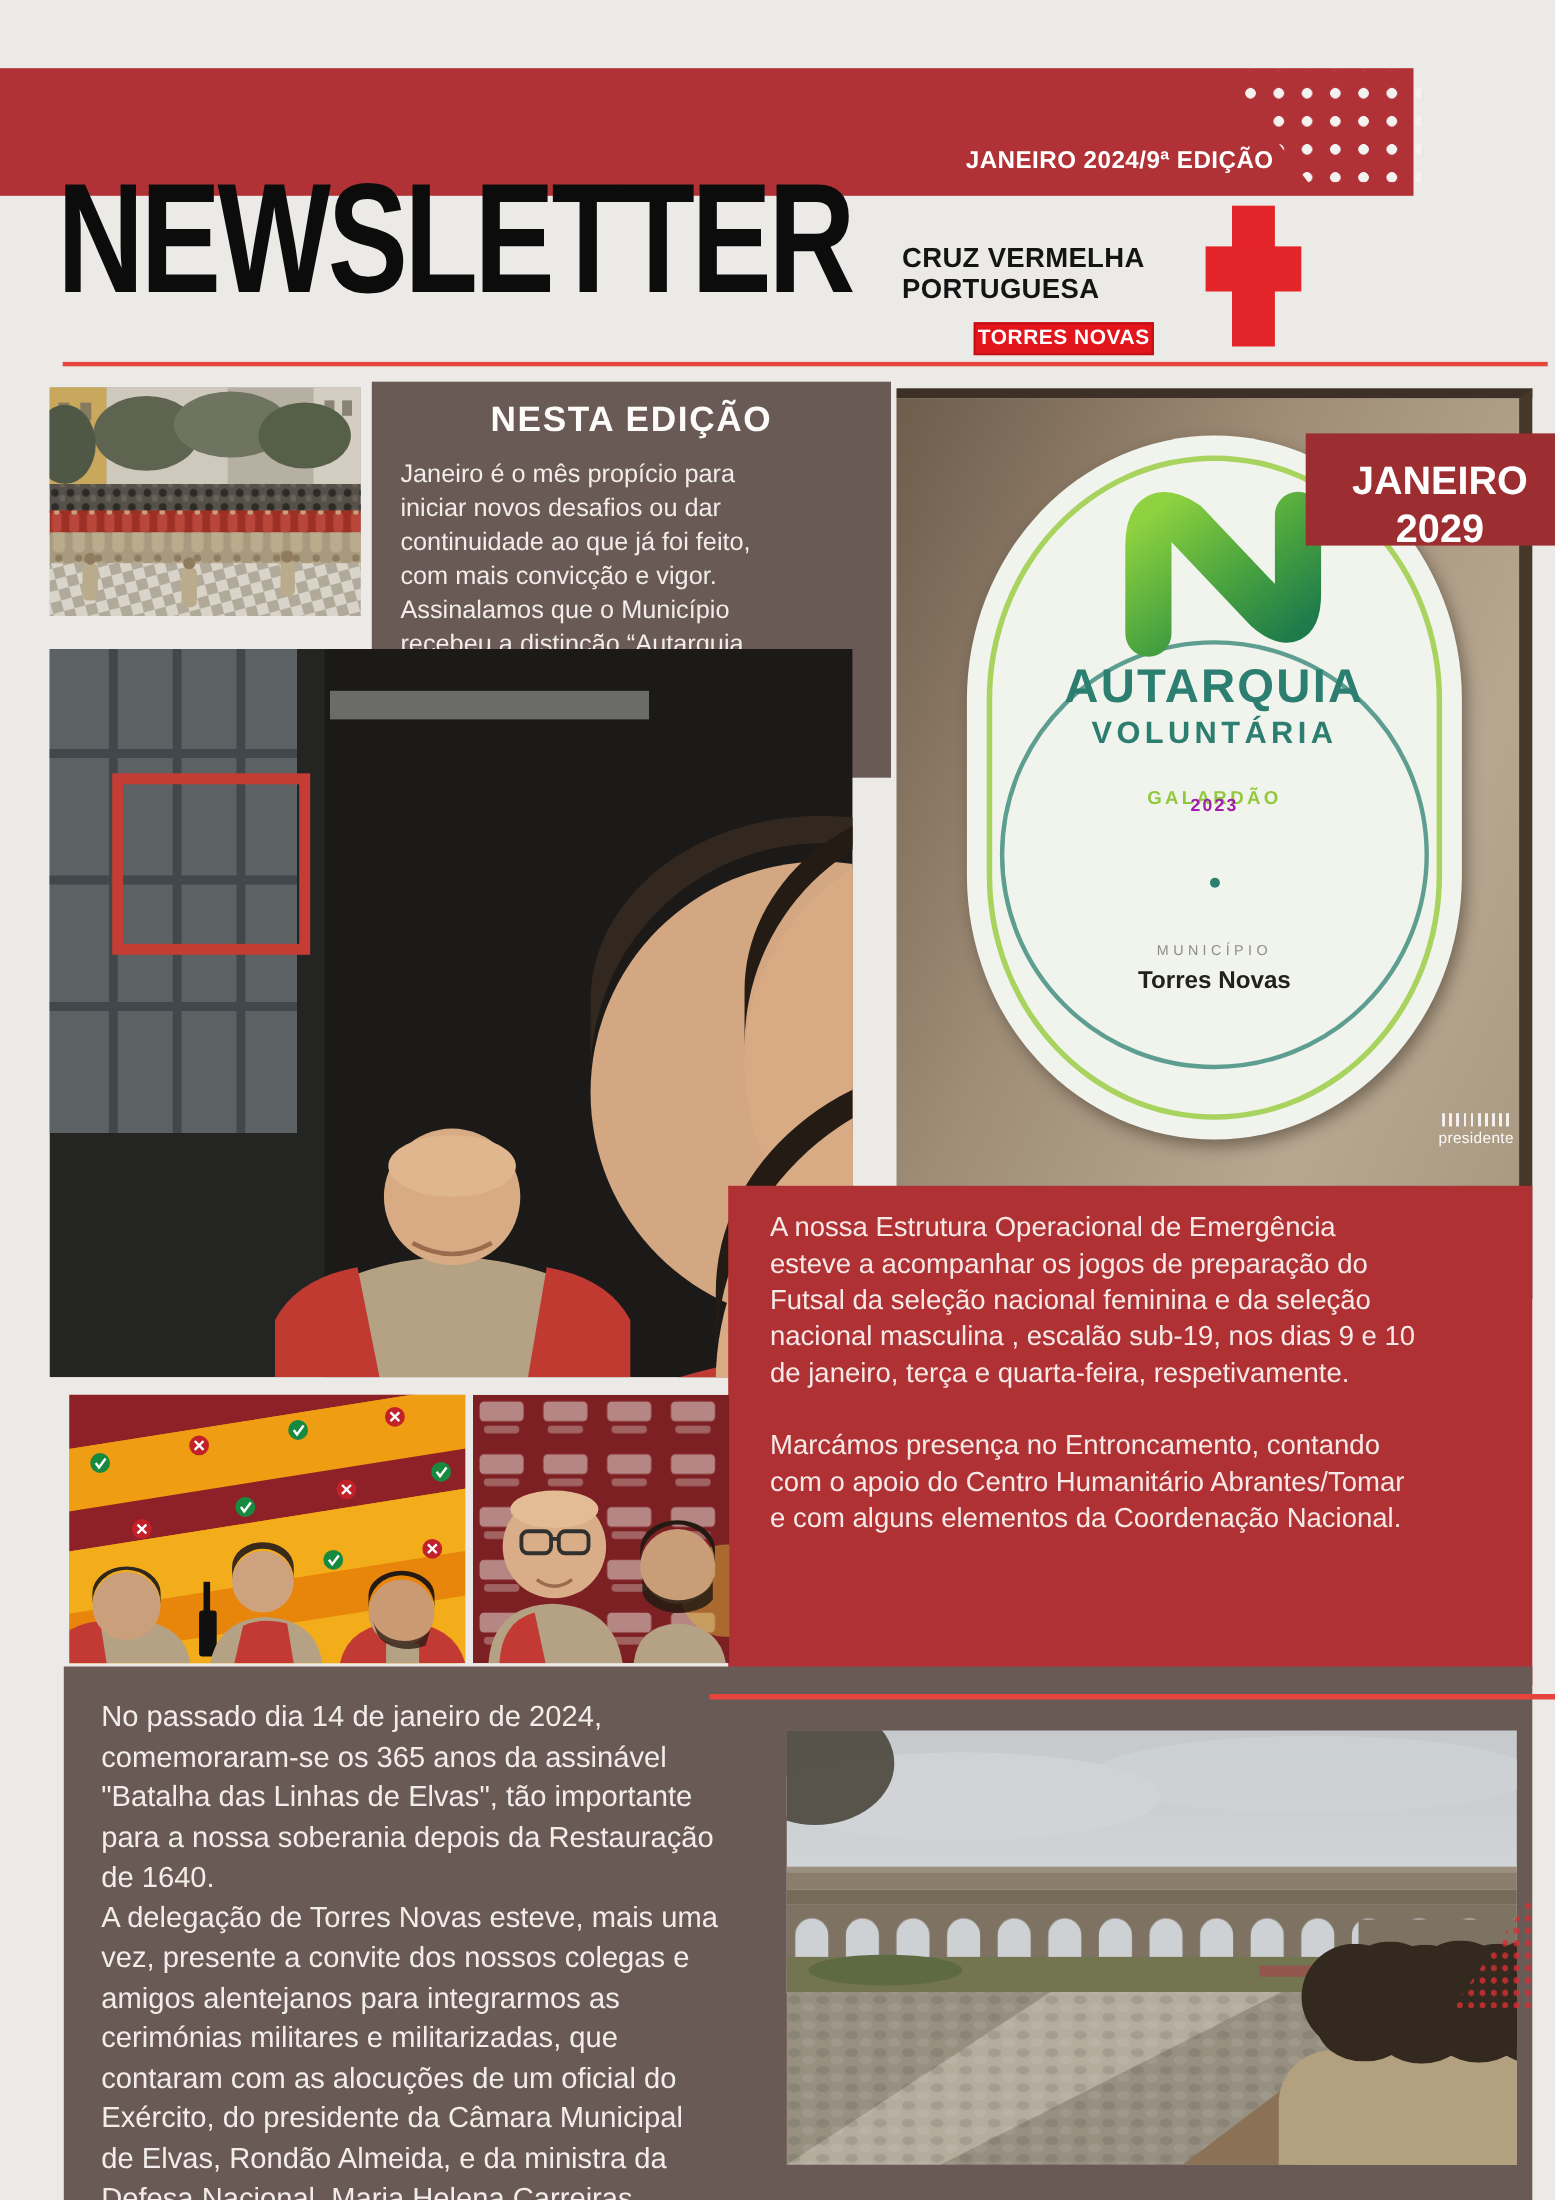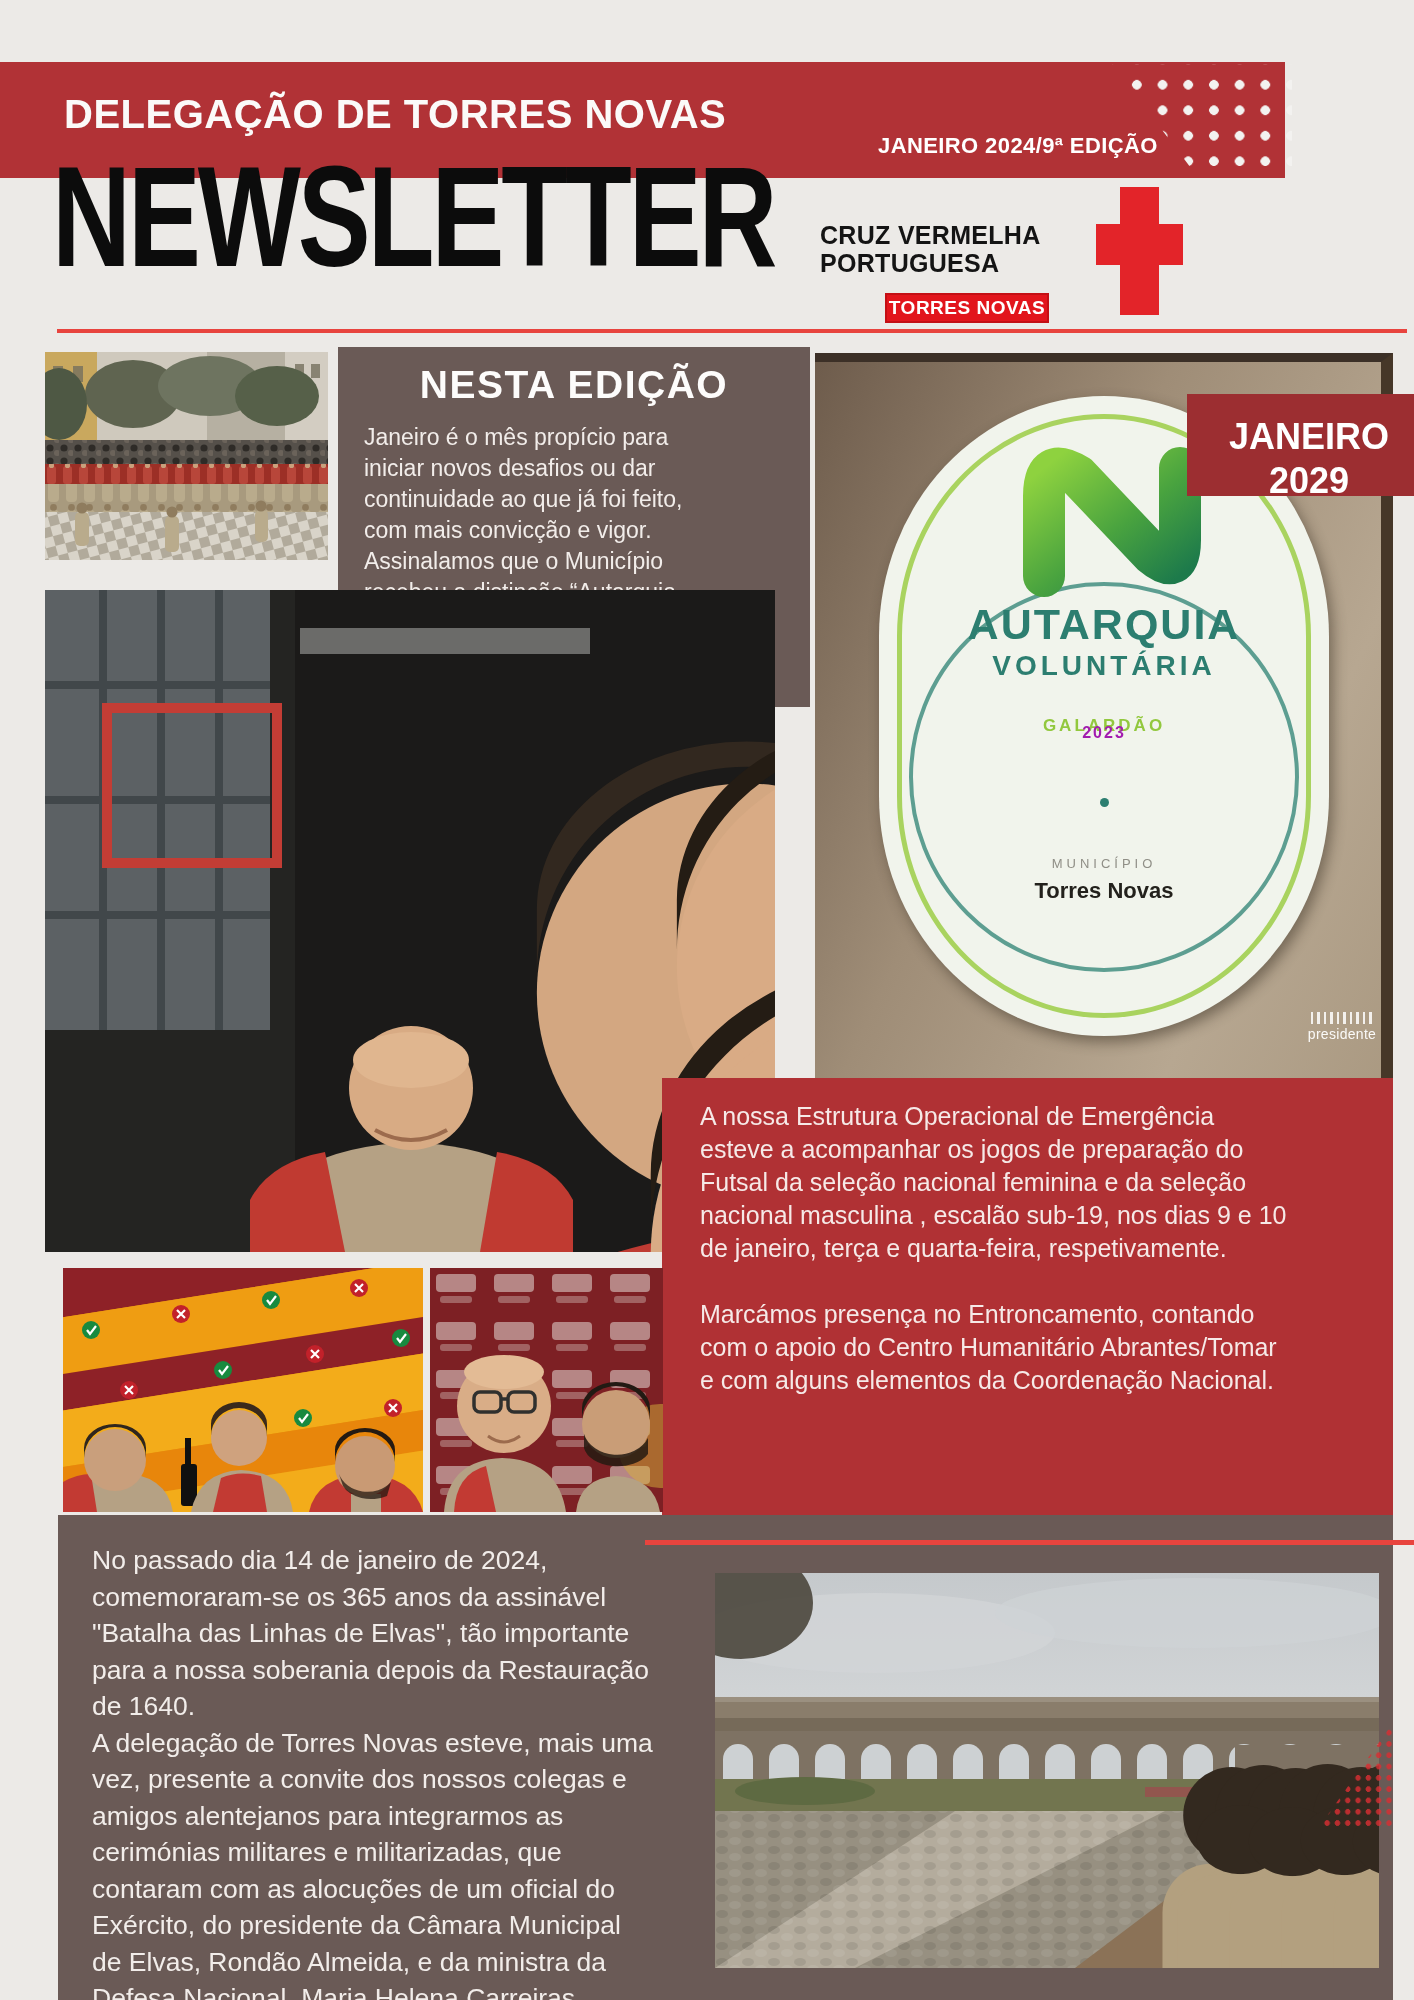--- a/index.html
+++ b/index.html
@@ -25,21 +25,21 @@
   #cross-v{left:1120px;top:187px;width:39px;height:128px;background:#e32429}
   #cross-h{left:1096px;top:224px;width:87px;height:41px;background:#e32429}
   #cvp-badge{left:885px;top:293px;width:164px;height:30px;background:#e2151c;color:#fff;font-size:19px;
     font-weight:800;text-align:center;line-height:30px;letter-spacing:.5px;box-shadow:inset 0 0 0 2px #c40f14}
   .redline{background:#e8443e}
   #redline1{left:57px;top:329px;width:1350px;height:4px}
 
   
   #photo-parade{left:45px;top:352px;width:283px;height:208px}
   #nesta{left:338px;top:347px;width:472px;height:360px;background:#6a5a56;color:#f2edea}
-  #nesta-h{padding-top:16px;text-align:center;font-size:39px;font-weight:800;letter-spacing:1.5px;color:#fdfcfb}
+  #nesta-h{padding-top:16px;text-align:center;font-size:32px;font-weight:800;letter-spacing:1.5px;color:#fdfcfb}
   #nesta-b{margin:15px 18px 0 26px;font-size:23px;line-height:31px}
 
   
   #photo-plaque{left:815px;top:353px;width:578px;height:828px;
     background:linear-gradient(115deg,#6e5c4c,#9f8d77 38%,#b7a791 72%,#a8977f);
     border-top:9px solid #3c3027;border-right:12px solid #463728}
   #plaque{position:absolute;left:64px;top:34px;width:450px;height:640px;background:#f1f4ec;
     border-radius:225px / 240px;box-shadow:4px 6px 14px rgba(40,30,20,.45)}
   #plaque-inset{position:absolute;inset:18px;border:5px solid #a9d35f;border-radius:207px/222px}
   #plaque-ring{position:absolute;left:30px;top:186px;width:390px;height:390px;border-radius:50%;
@@ -81,21 +81,20 @@
     background-image:radial-gradient(circle,rgba(216,46,50,.82) 2.6px,rgba(0,0,0,0) 3px);
     background-size:10.3px 11.3px;background-position:2px 3px;
     clip-path:polygon(100% 0,100% 100%,0 100%)}
 </style>
 </head>
 <body>
 
 <div id="page">
 
   <div class="abs" id="band"></div>
-  <div class="abs" id="band-title">DELEGAÇÃO DE TORRES NOVAS</div>
   <div class="abs" id="band-edition">JANEIRO 2024/9ª EDIÇÃO</div>
   <div class="abs" id="dots-top"></div>
 
   <div class="abs" id="newsletter">NEWSLETTER</div>
   <div class="abs" id="cvp-text">
     <div>CRUZ VERMELHA</div>
     <div>PORTUGUESA</div>
   </div>
   <div class="abs" id="cross-v"></div>
   <div class="abs" id="cross-h"></div>

